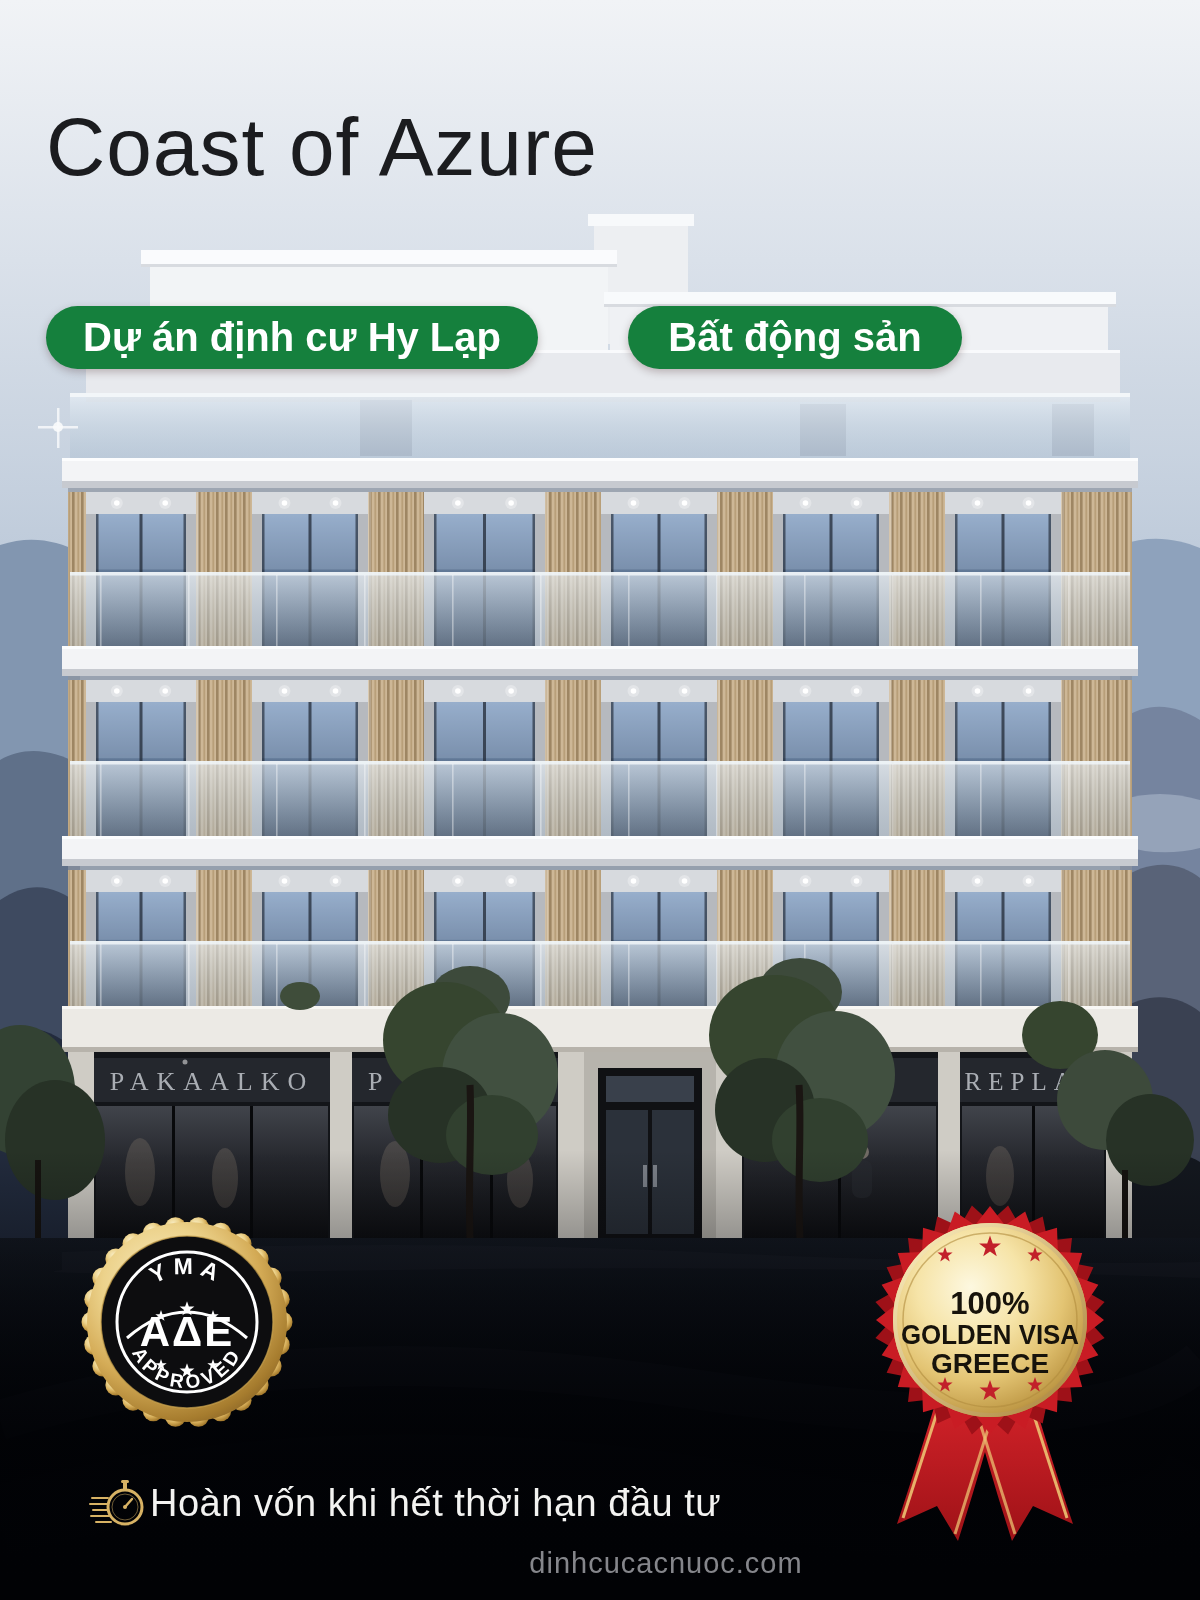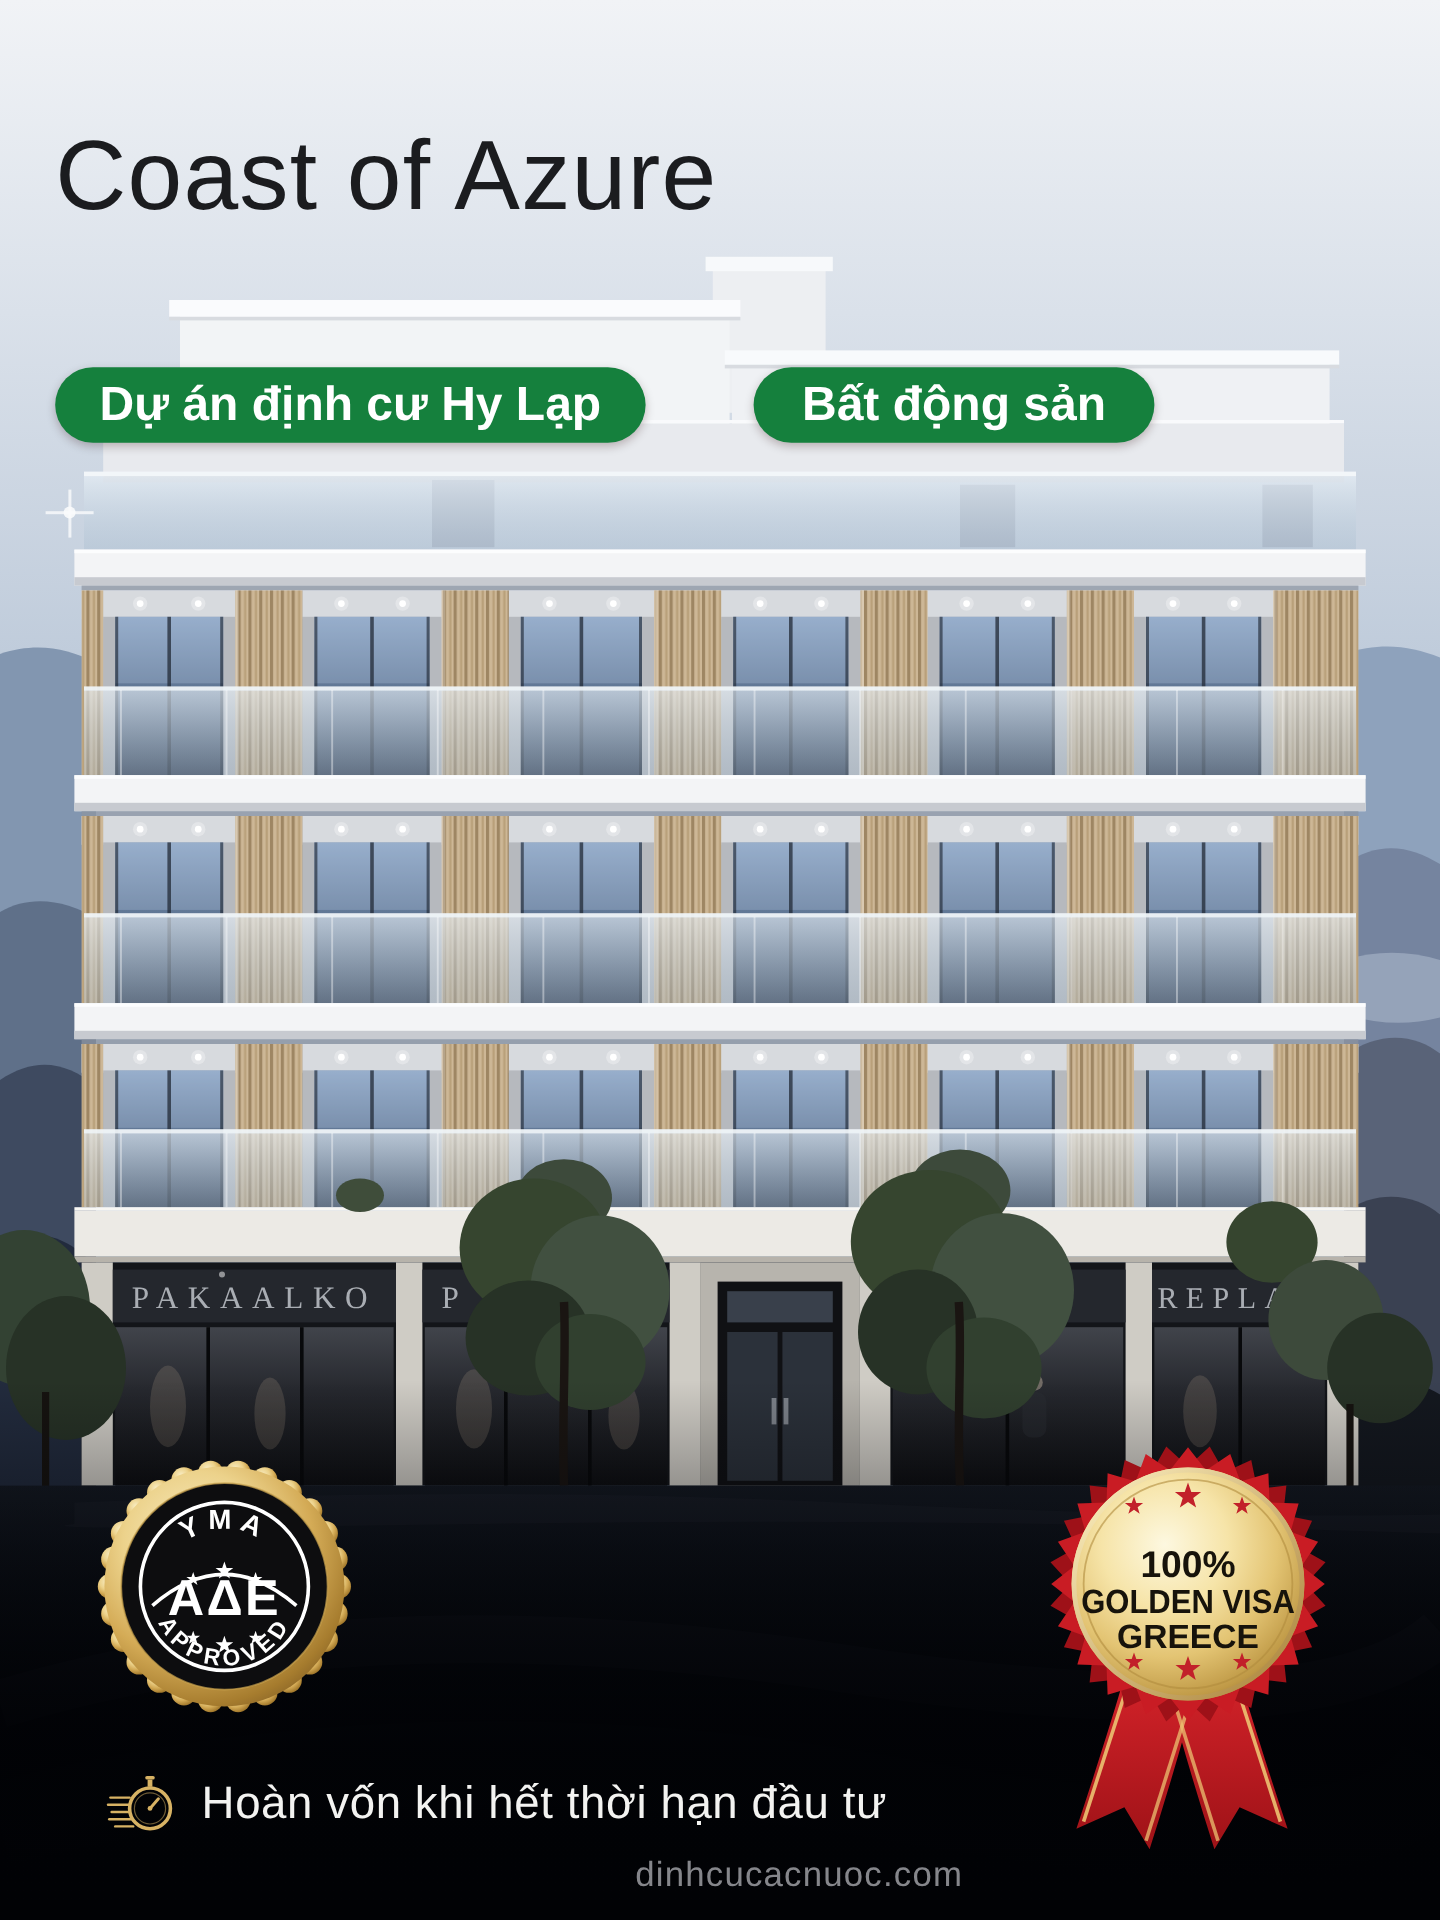--- a/index.html
+++ b/index.html
@@ -8,21 +8,21 @@
   .scene{position:absolute;left:0;top:0;}
   .title{position:absolute;left:46px;top:100px;margin:0;font-size:82px;font-weight:400;
          letter-spacing:1px;color:#1b1c1f;}
   .pill{position:absolute;top:282px;height:63px;border-radius:33px;background:#15803d;
         color:#fff;font-size:40px;font-weight:700;display:flex;align-items:center;
         justify-content:center;box-shadow:0 3px 8px rgba(40,0,0,.25);margin-top:24px;}
   .pill-1{left:46px;width:492px;}
   .pill-2{left:628px;width:334px;}
   .seal{position:absolute;left:77px;top:1212px;width:220px;height:220px;}
   .award{position:absolute;left:845px;top:1192px;width:290px;height:370px;}
-  .tagline{position:absolute;left:88px;top:1474px;display:flex;align-items:center;gap:22px;}
+  .tagline{position:absolute;left:88px;top:1474px;display:flex;align-items:center;gap:4px;}
   .tagline-text{color:#f3f3f1;font-size:38px;font-weight:400;letter-spacing:.5px;}
   .website{position:absolute;left:66px;top:1547px;width:1200px;text-align:center;
            color:#85868b;font-size:29px;letter-spacing:1px;}
 </style>
 </head>
 <body>
 
 <div class="poster">
 
   <svg class="scene" width="1200" height="1600" viewBox="0 0 1200 1600">

